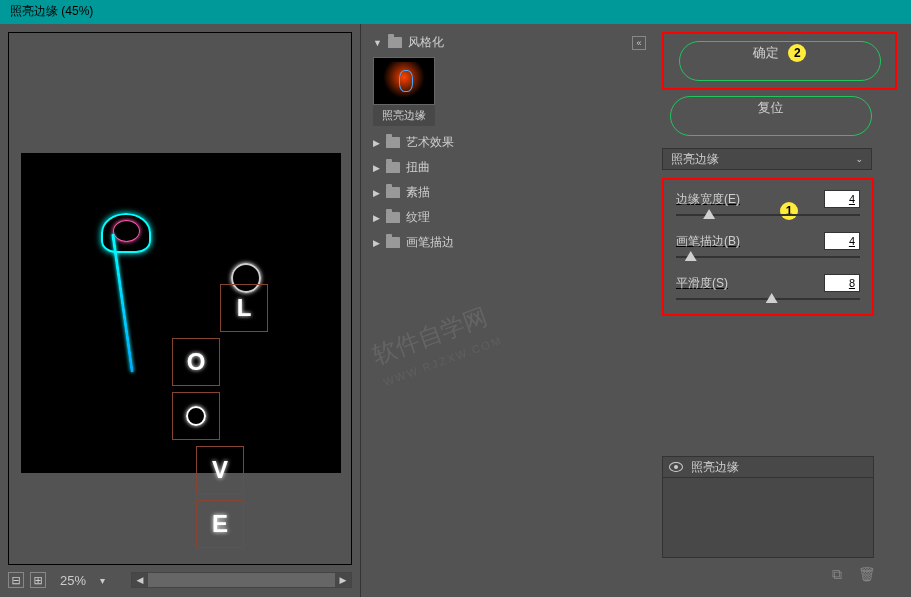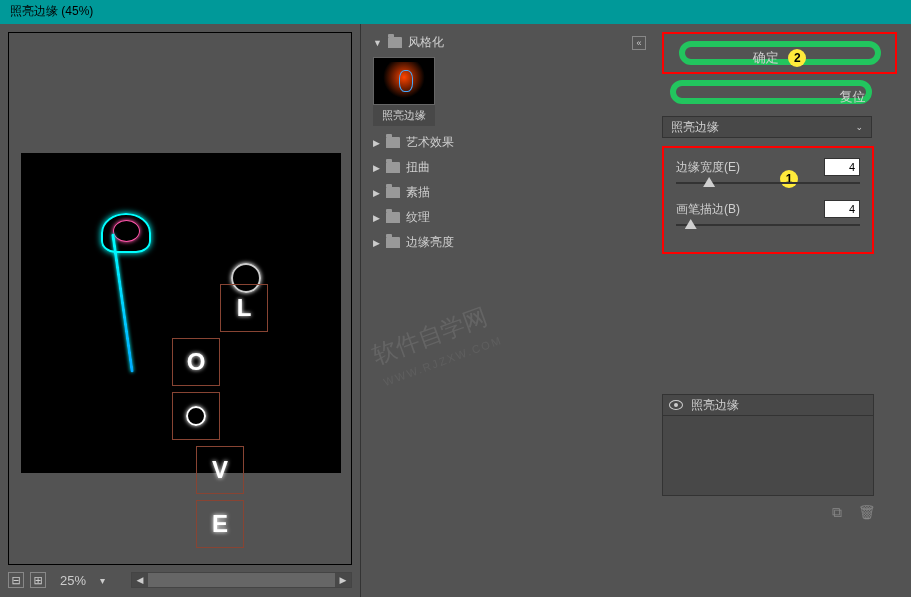--- a/index.html
+++ b/index.html
@@ -40,34 +40,34 @@
 .thumb { width: 62px; display: inline-block; }
 .thumb-img { width: 62px; height: 48px; background: #000; border: 1px solid #666; position: relative; overflow: hidden; }
 .thumb-glow { position: absolute; inset: 4px; background: radial-gradient(circle at 50% 40%, #ff4400 0%, #000 60%); }
 .thumb-glow::after { content: ""; position: absolute; left: 40%; top: 20%; width: 12px; height: 20px; border: 1px solid #4af; border-radius: 40%; }
 .thumb-label { color: #d0d0d0; font-size: 11px; text-align: center; padding: 3px 0; background: #484848; }
 
 .settings-panel { flex: 1; padding: 8px 14px; position: relative; }
 .collapse-btn { position: absolute; left: 2px; top: 12px; width: 14px; height: 14px; border: 1px solid #888; color: #ccc; font-size: 9px; text-align: center; line-height: 12px; cursor: pointer; }
 
 .highlight-box-red { border: 2px solid #ff0000; }
-.pill-btn { border: 6px solid #22c55e; border-radius: 20px; height: 24px; color: #d0d0d0; font-size: 13px; text-align: center; line-height: 22px; cursor: pointer; background: transparent; margin-bottom: 8px; position: relative; }
+.pill-btn { border: 1px solid #22c55e; border-radius: 20px; height: 40px; color: #d0d0d0; font-size: 13px; text-align: center; line-height: 22px; cursor: pointer; background: transparent; margin-bottom: 8px; position: relative; }
 .pill-btn.ok { width: 202px; margin: 4px auto; }
-.pill-btn.reset { width: 202px; margin: 0 auto 12px; text-align: right; }
+.pill-btn.reset { width: 202px; margin: 0 auto 12px; }
 .badge { display: inline-block; width: 18px; height: 18px; border-radius: 50%; background: #ffeb3b; color: #000; font-size: 12px; font-weight: bold; line-height: 18px; text-align: center; margin-left: 6px; }
 .badge.floating { position: absolute; }
 
 .ok-wrapper { padding: 3px; margin-bottom: 6px; margin-left: 18px; }
 
 .filter-select { width: 210px; height: 22px; background: #484848; border: 1px solid #333; color: #d0d0d0; font-size: 12px; padding: 2px 8px; margin-left: 18px; margin-bottom: 8px; display: flex; justify-content: space-between; align-items: center; cursor: pointer; }
 .dd-icon { font-size: 9px; }
 
 .params-box { border: 2px solid #ff0000; padding: 10px 12px; margin-left: 18px; width: 212px; position: relative; }
 .param-row { margin-bottom: 16px; }
-.param-head { display: flex; justify-content: space-between; align-items: center; margin-bottom: 6px; }
+.param-head { display: flex; justify-content: space-between; align-items: center; margin-bottom: 6px; text-decoration: underline; }
 .param-label { color: #d0d0d0; font-size: 12px; }
 .param-input { width: 36px; height: 18px; background: #fff; border: 1px solid #333; font-size: 11px; text-align: right; padding: 0 4px; }
 .slider-track { height: 2px; background: #333; position: relative; }
 .slider-thumb { position: absolute; top: -5px; width: 12px; height: 10px; background: #d0d0d0; clip-path: polygon(50% 0, 100% 100%, 0 100%); transform: translateX(-50%); cursor: pointer; }
 
 .effect-list { margin-left: 18px; margin-top: 140px; width: 212px; }
 .effect-item { background: #484848; border: 1px solid #333; height: 22px; display: flex; align-items: center; gap: 8px; padding: 0 6px; color: #d0d0d0; font-size: 12px; }
 .eye-icon { width: 14px; height: 10px; border: 1px solid #ccc; border-radius: 50%; position: relative; }
 .eye-icon::after { content: ""; position: absolute; left: 4px; top: 2px; width: 4px; height: 4px; background: #ccc; border-radius: 50%; }
 .effect-blank { height: 80px; background: #484848; border: 1px solid #333; border-top: none; }
@@ -144,21 +144,21 @@
       <span>素描</span>
     </div>
     <div class="filter-category">
       <span class="tri">▶</span>
       <span class="folder-icon"></span>
       <span>纹理</span>
     </div>
     <div class="filter-category">
       <span class="tri">▶</span>
       <span class="folder-icon"></span>
-      <span>边缘亮度</span>
+      <span>画笔描边</span>
     </div>
   </div>
 
   <div class="settings-panel">
     <div class="collapse-btn">«</div>
 
     <div class="ok-wrapper highlight-box-red">
       <div class="pill-btn ok">
         <span>确定</span>
         <span class="badge">2</span>
@@ -190,20 +190,29 @@
       <div class="param-row">
         <div class="param-head">
           <span class="param-label">画笔描边(B)</span>
           <input class="param-input" value="4" style="">
         </div>
         <div class="slider-track">
           <div class="slider-thumb" style="left:8%"></div>
         </div>
       </div>
 
+      <div class="param-row" style="margin-bottom:4px;">
+        <div class="param-head">
+          <span class="param-label">平滑度(S)</span>
+          <input class="param-input" value="8" style="">
+        </div>
+        <div class="slider-track">
+          <div class="slider-thumb" style="left:52%"></div>
+        </div>
+      </div>
     </div>
 
     <div class="effect-list">
       <div class="effect-item">
         <span class="eye-icon"></span>
         <span>照亮边缘</span>
       </div>
       <div class="effect-blank"></div>
     </div>
 

